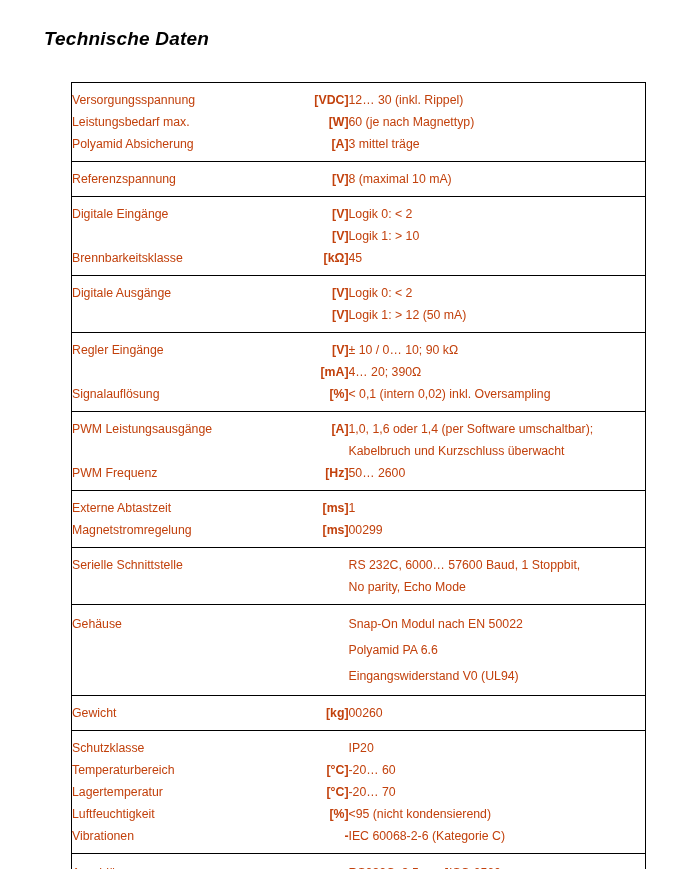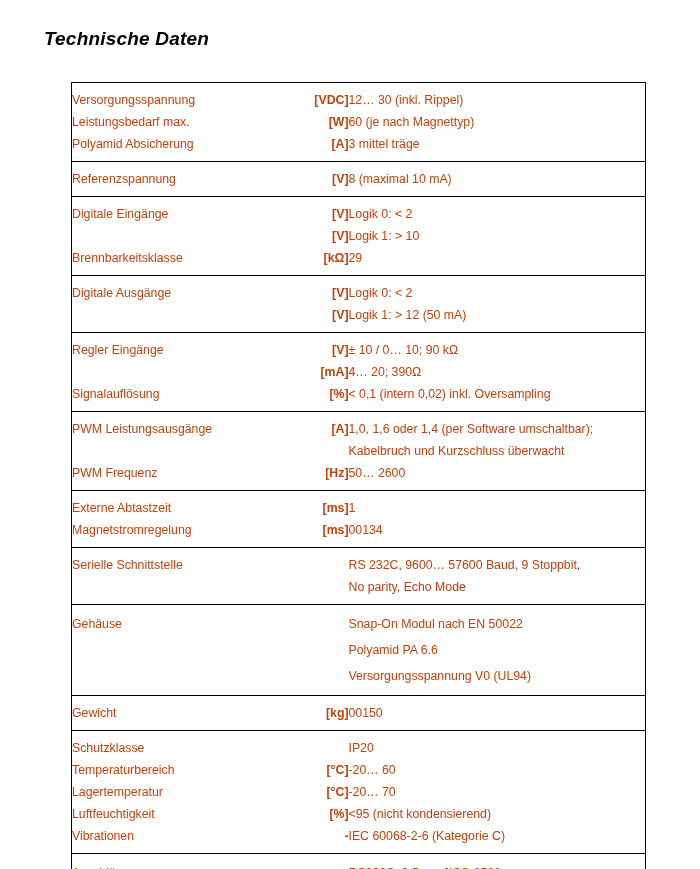--- a/index.html
+++ b/index.html
@@ -172,21 +172,21 @@
             <div class="lines">
               <div class="line">[V]</div>
               <div class="line">[V]</div>
               <div class="line">[kΩ]</div>
             </div>
           </td>
           <td class="cell-value">
             <div class="lines">
               <div class="line">Logik 0: &lt; 2</div>
               <div class="line">Logik 1: &gt; 10</div>
-              <div class="line">29</div>
+              <div class="line">45</div>
             </div>
           </td>
         </tr>
       </tbody>
       <tbody class="group">
         <tr>
           <td class="cell-label">
             <div class="lines">
               <div class="line">Digitale Ausgänge</div>
               <div class="line empty">&nbsp;</div>
@@ -266,42 +266,42 @@
           </td>
           <td class="cell-unit">
             <div class="lines">
               <div class="line">[ms]</div>
               <div class="line">[ms]</div>
             </div>
           </td>
           <td class="cell-value">
             <div class="lines">
               <div class="line">1</div>
-              <div class="line">00134</div>
+              <div class="line">00299</div>
             </div>
           </td>
         </tr>
       </tbody>
       <tbody class="group">
         <tr>
           <td class="cell-label">
             <div class="lines">
               <div class="line">Serielle Schnittstelle</div>
               <div class="line empty">&nbsp;</div>
             </div>
           </td>
           <td class="cell-unit">
             <div class="lines">
               <div class="line empty">&nbsp;</div>
               <div class="line empty">&nbsp;</div>
             </div>
           </td>
           <td class="cell-value">
             <div class="lines">
-              <div class="line">RS 232C, 9600… 57600 Baud, 9 Stoppbit,</div>
+              <div class="line">RS 232C, 6000… 57600 Baud, 1 Stoppbit,</div>
               <div class="line">No parity, Echo Mode</div>
             </div>
           </td>
         </tr>
       </tbody>
       <tbody class="group">
         <tr>
           <td class="cell-label">
             <div class="lines roomy">
               <div class="line">Gehäuse</div>
@@ -313,40 +313,40 @@
             <div class="lines roomy">
               <div class="line empty">&nbsp;</div>
               <div class="line empty">&nbsp;</div>
               <div class="line empty">&nbsp;</div>
             </div>
           </td>
           <td class="cell-value">
             <div class="lines roomy">
               <div class="line">Snap-On Modul nach EN 50022</div>
               <div class="line">Polyamid PA 6.6</div>
-              <div class="line">Versorgungsspannung V0 (UL94)</div>
+              <div class="line">Eingangswiderstand V0 (UL94)</div>
             </div>
           </td>
         </tr>
       </tbody>
       <tbody class="group">
         <tr>
           <td class="cell-label">
             <div class="lines">
               <div class="line">Gewicht</div>
             </div>
           </td>
           <td class="cell-unit">
             <div class="lines">
               <div class="line">[kg]</div>
             </div>
           </td>
           <td class="cell-value">
             <div class="lines">
-              <div class="line">00150</div>
+              <div class="line">00260</div>
             </div>
           </td>
         </tr>
       </tbody>
       <tbody class="group">
         <tr>
           <td class="cell-label">
             <div class="lines">
               <div class="line">Schutzklasse</div>
               <div class="line">Temperaturbereich</div>

